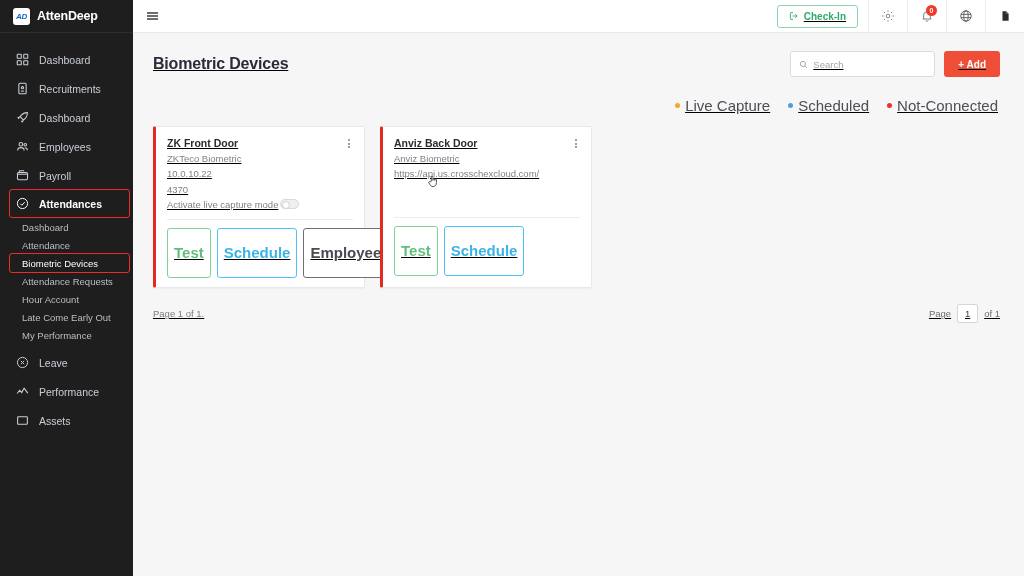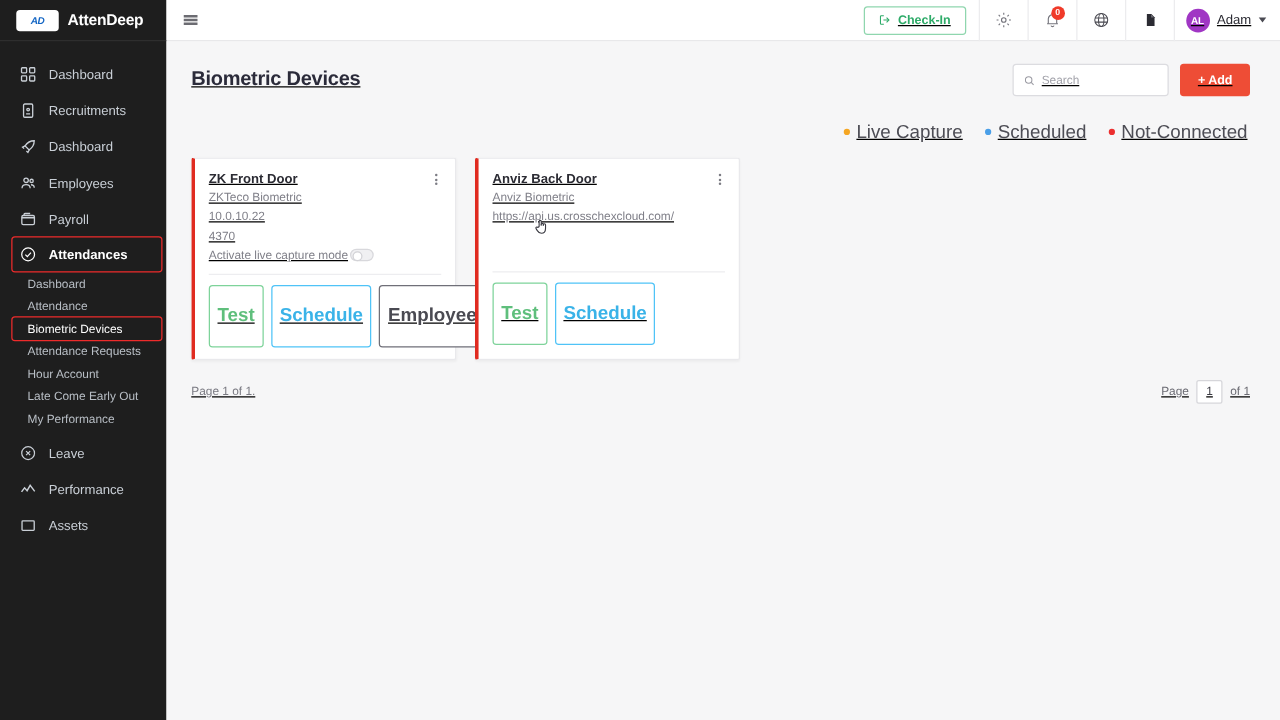--- a/index.html
+++ b/index.html
@@ -18,21 +18,21 @@
     flex: 0 0 133px;
     position: relative;
   }
   .brand {
     height: 33px;
     display: flex; align-items: center; gap: 7px;
     padding-left: 13px;
     border-bottom: 1px solid #2e2e2e;
   }
   .brand-logo {
-    width: 34px; height: 17px;
+    width: 17px; height: 17px;
     background: #ffffff;
     border-radius: 3px;
     display: flex; align-items: center; justify-content: center;
     font-size: 8px; font-weight: bold; color: #1466c4;
     letter-spacing: -0.3px;
     font-style: italic;
   }
   .brand-name {
     color: #ffffff; font-size: 12.5px; font-weight: bold;
     letter-spacing: -0.2px;
@@ -126,21 +126,21 @@
 
   
   .content { flex: 1; padding: 0 24px 0 20px; position: relative; }
   .page-head {
     display: flex; align-items: center; justify-content: space-between;
     padding-top: 18px;
   }
   .page-title { font-size: 16px; font-weight: bold; color: #2b2b3a; letter-spacing: -0.2px; }
   .head-right { display: flex; align-items: center; gap: 9px; }
   .search-box {
-    width: 125px; height: 26px;
+    width: 145px; height: 26px;
     border: 1px solid #dcdce0; border-radius: 3px; background: #fff;
     display: flex; align-items: center; gap: 5px; padding: 0 8px;
   }
   .search-box svg { width: 9px; height: 9px; flex: 0 0 9px; }
   .search-box input {
     border: none; outline: none; width: 100%;
     font-size: 9.5px; color: #55555c; font-family: "Liberation Sans", sans-serif;
     background: transparent;
   }
   .search-box input::placeholder { color: #a2a2aa; }
@@ -373,25 +373,20 @@
           </svg>
       </div>
 
       <div class="topbar-icon">
         <svg viewBox="0 0 20 20">
             <path d="M6.4 3.2h5.2l3.6 3.6v10H6.4z" fill="#2b2b33"></path>
             <path d="M14.6 7.2h-3.4V3.4" fill="#6c6c74"></path>
           </svg>
       </div>
 
-      <div class="user-chip">
-        <span class="avatar">AL</span>
-        <span class="user-name">Adam</span>
-        <span class="caret"></span>
-      </div>
     </header>
 
     <div class="content">
 
       <div class="page-head">
         <h1 class="page-title">Biometric Devices</h1>
         <div class="head-right">
           <div class="search-box">
             <svg viewBox="0 0 16 16" fill="none" stroke="#9a9aa2" stroke-width="1.5">
                 <circle cx="7" cy="7" r="4.6"></circle>

